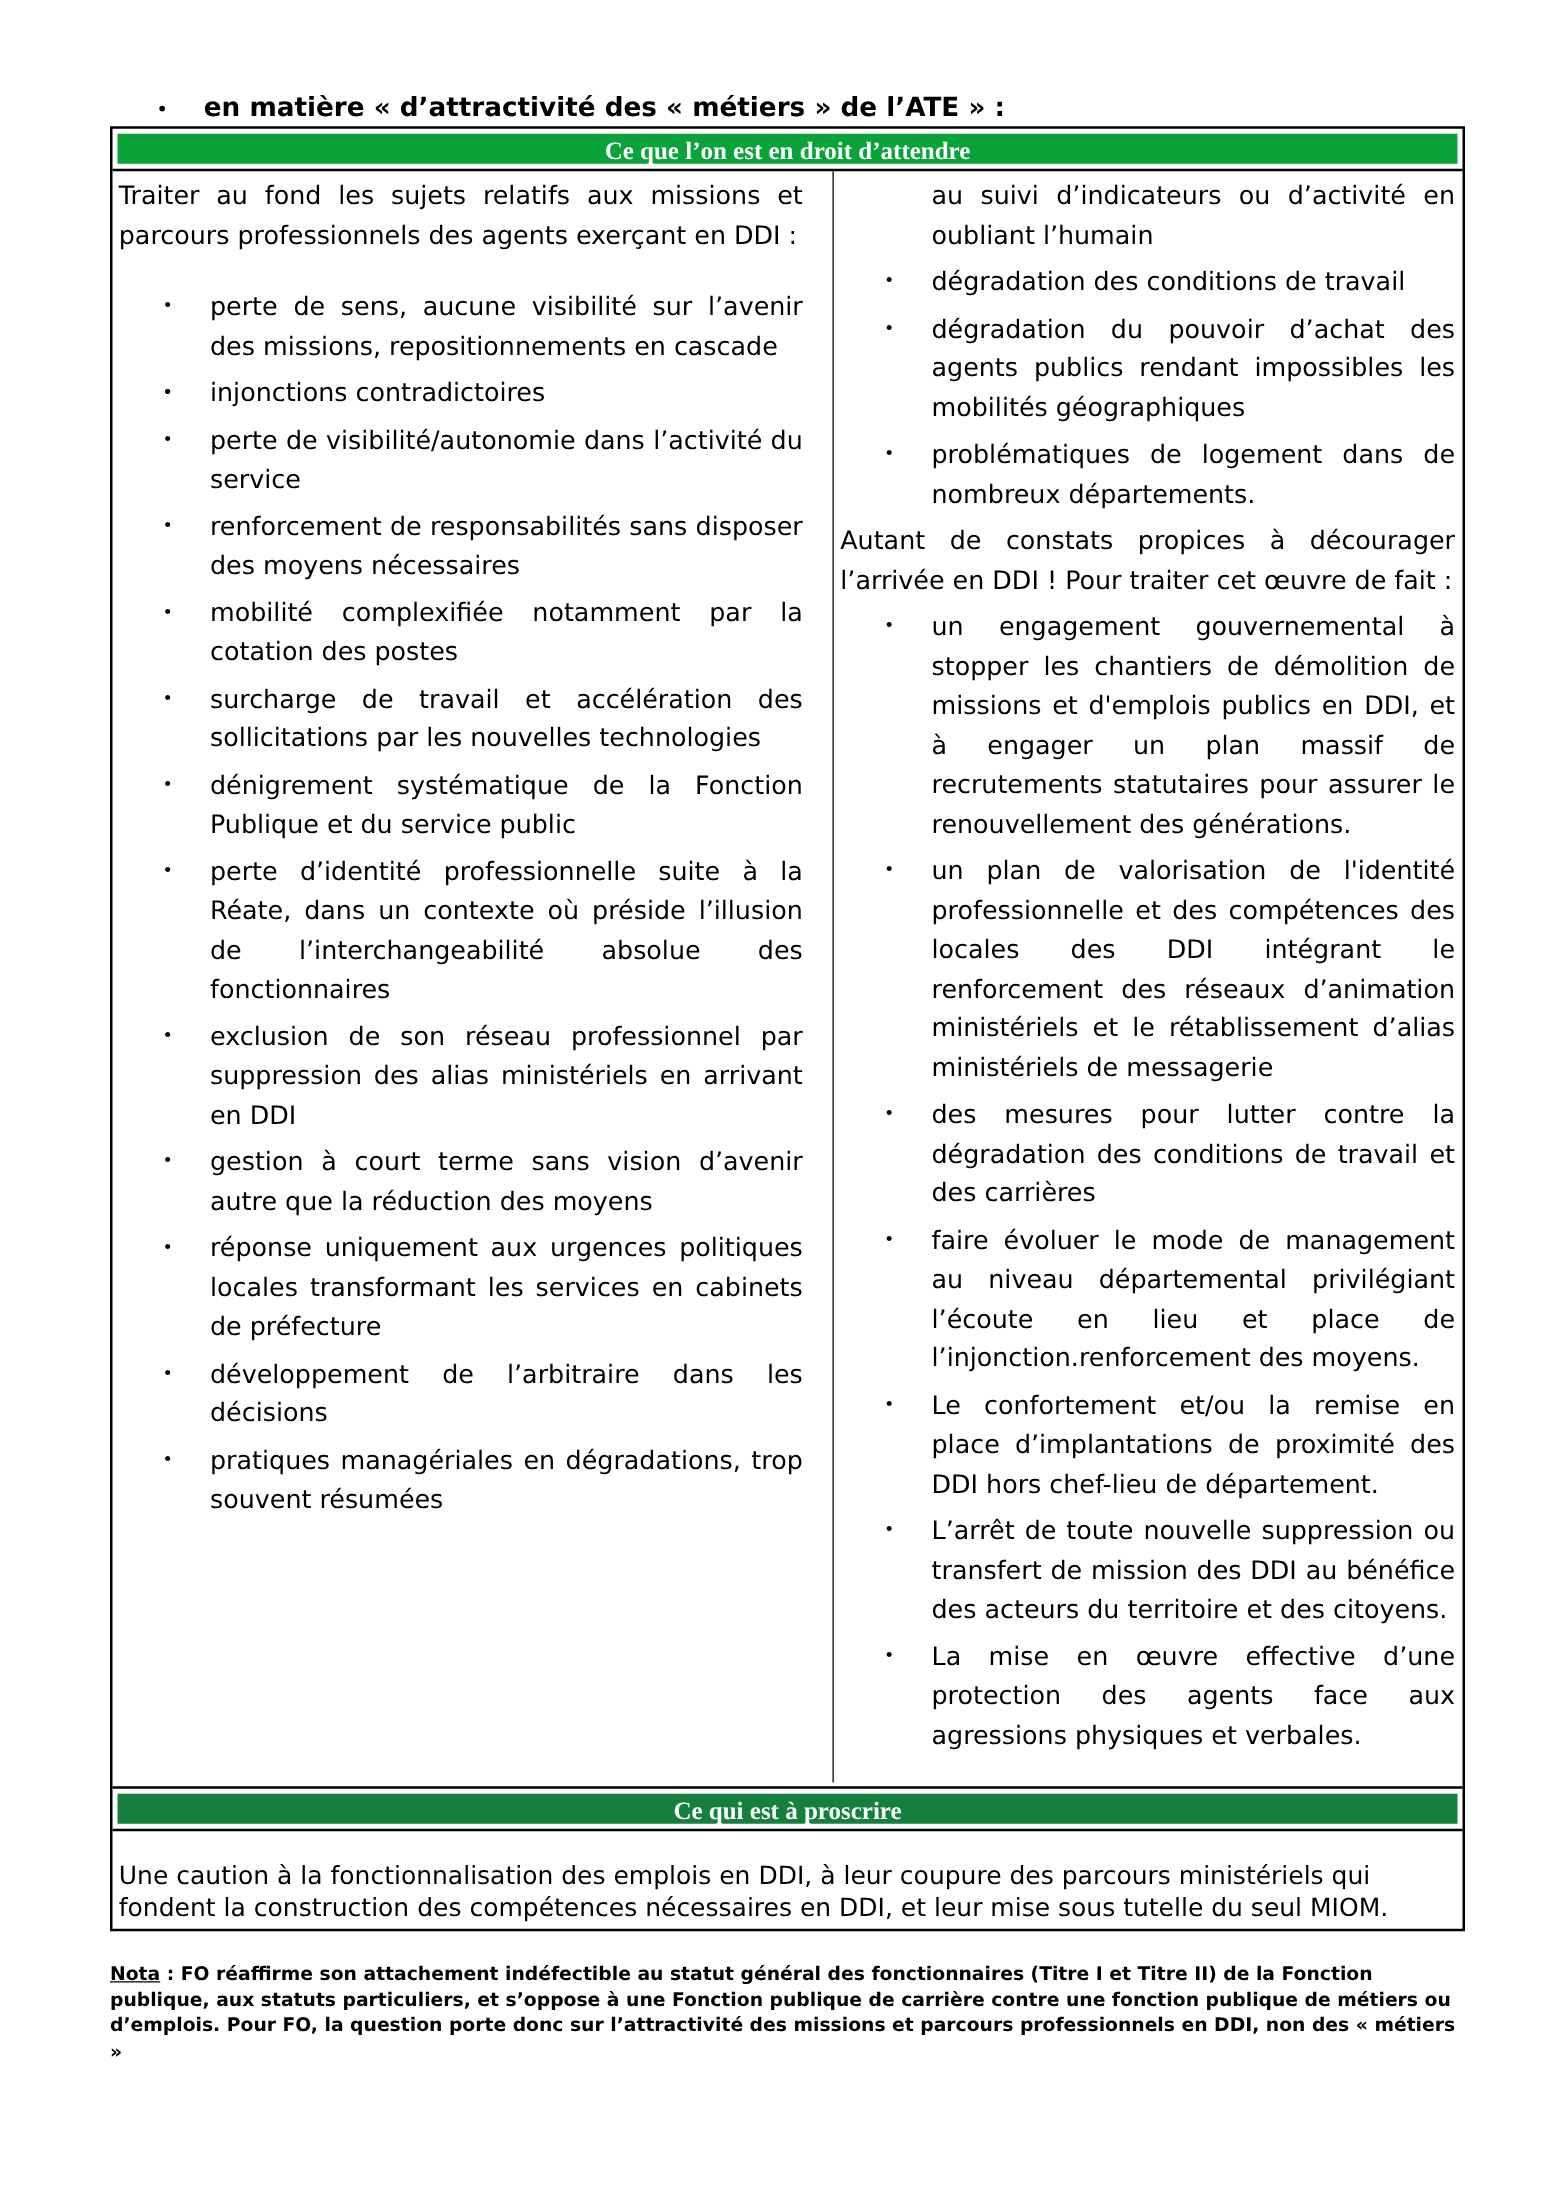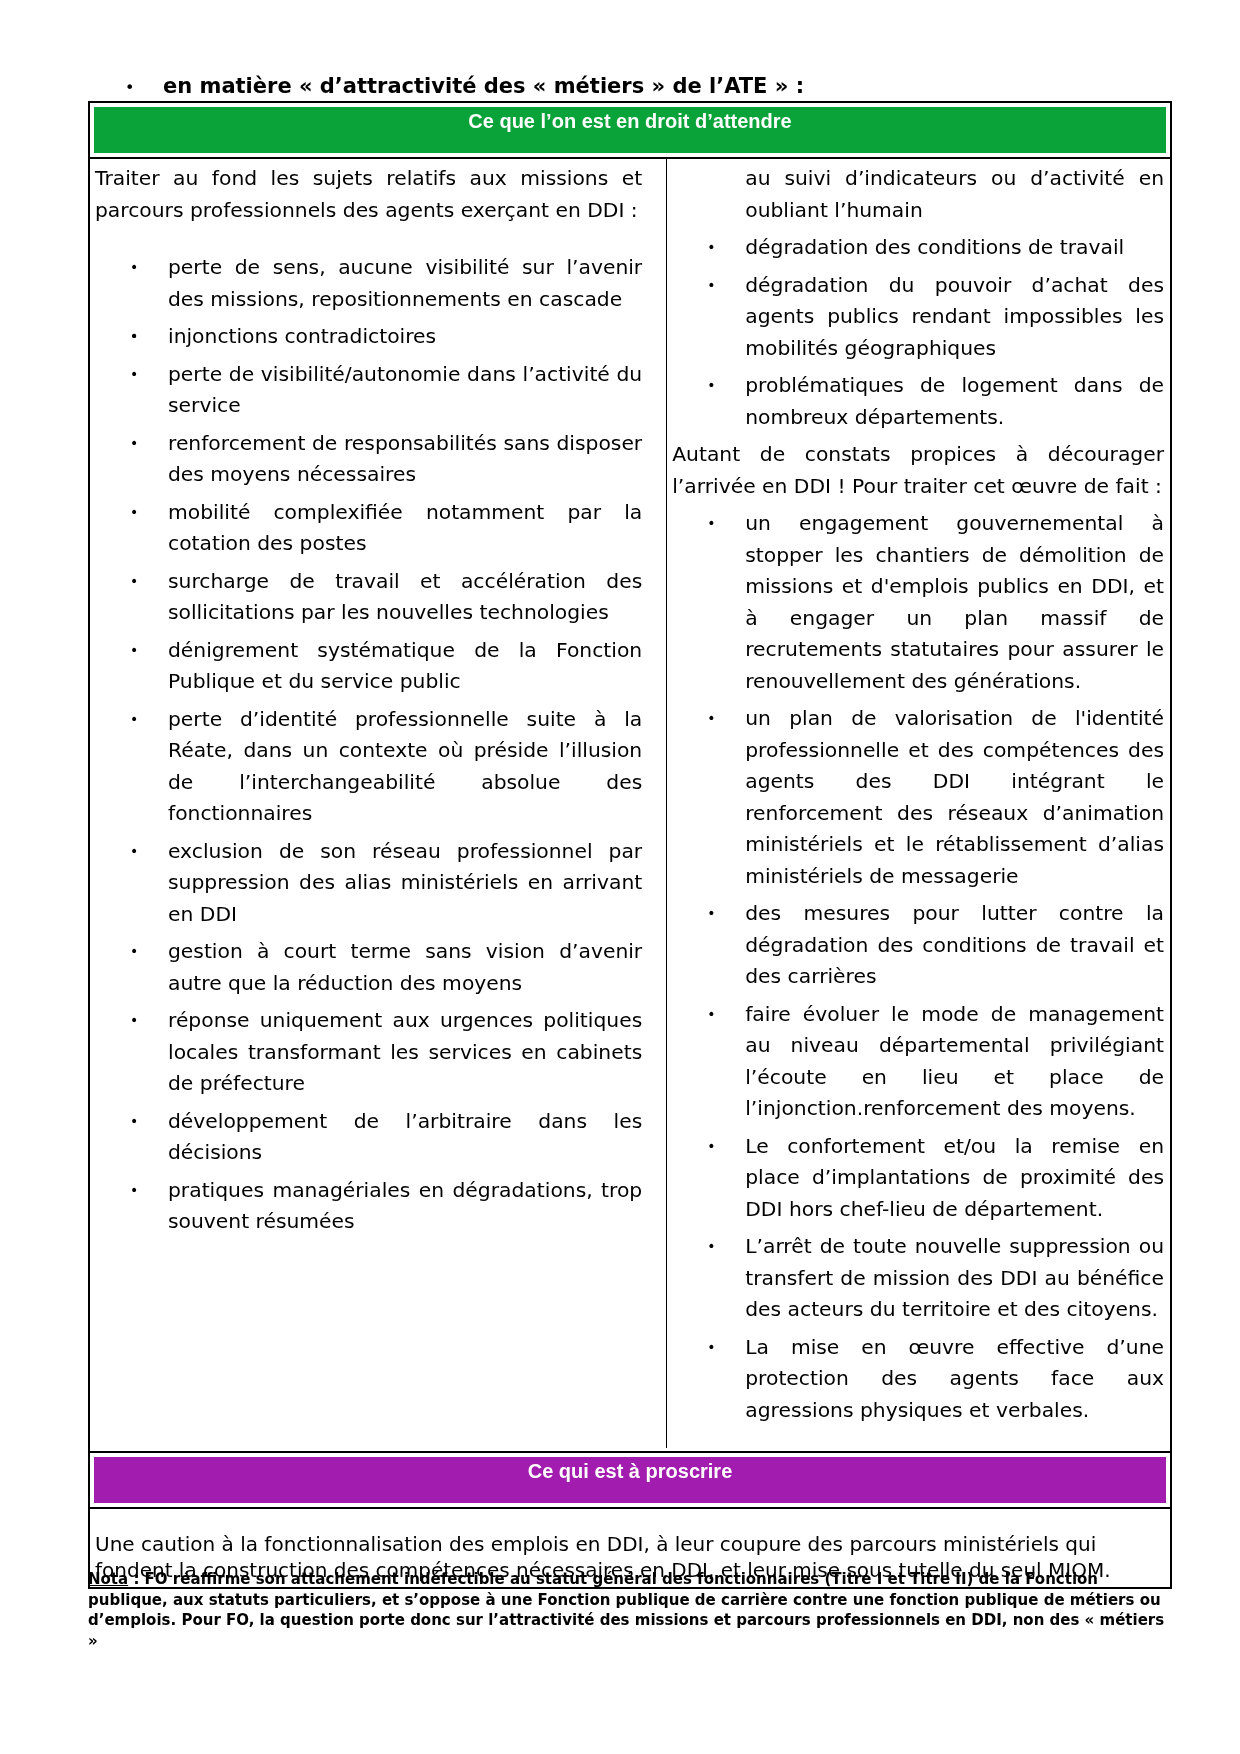--- a/index.html
+++ b/index.html
@@ -11,26 +11,26 @@
       position: absolute; left: 125px; top: 74px;
       font-family: "DejaVu Sans", sans-serif; font-weight: bold; font-size: 21px;
       display: flex; align-items: baseline;
     }
     .heading .dot { width: 38px; font-weight: normal; font-size: 16px; }
     .frame {
       position: absolute; left: 88px; top: 101px; width: 1080px;
       border: 2px solid #000; box-sizing: content-box;
     }
     .bar {
-      margin: 4px 4px 0 4px; height: 46px; color: #fff; font-weight: bold;
+      margin: 4px 4px 0 4px; height: 24px; color: #fff; font-weight: bold;
       font-size: 20px; text-align: center; line-height: 28px;
-      font-family: Liberation Sans, sans-serif;
+      font-family: Liberation Serif, serif;
     }
     .bar.green { background: #0aa33a; }
-    .bar.red { background: #a21caf; }
+    .bar.red { background: #15803d; }
     .rule { border-top: 2px solid #000; margin-top: 4px; }
     .cols { display: flex; position: relative; height: 1292px; }
     .col { box-sizing: border-box; font-size: 20.3px; line-height: 31.5px; }
     .col.left { width: 632px; padding: 4px 24px 0 5px; border-right: 1.5px solid #000; height: 1289px; }
     .col.right { width: 552px; padding: 4px 6px 0 5px; }
     .para { text-align: justify; margin: 0; }
     ul.bul { list-style: none; margin: 0; padding: 0; }
     ul.bul li { position: relative; padding-left: 73px; text-align: justify; margin-top: 6px; }
     ul.bul li .b { position: absolute; left: 35px; top: 0; font-size: 14px; }
     .gap { height: 20px; }
@@ -79,21 +79,21 @@
     <div class="col right">
       <div class="cont">au suivi d’indicateurs ou d’activité en oubliant l’humain</div>
       <ul class="bul" id="right-list-a">
           <li><span class="b">•</span><span>dégradation des conditions de travail</span></li>
           <li><span class="b">•</span><span>dégradation du pouvoir d’achat des agents publics rendant impossibles les mobilités géographiques</span></li>
           <li><span class="b">•</span><span>problématiques de logement dans de nombreux départements.</span></li>
         </ul>
       <p class="para" style="margin-top:6px">Autant de constats propices à décourager l’arrivée en DDI ! Pour traiter cet œuvre de fait :</p>
       <ul class="bul" id="right-list-b">
           <li><span class="b">•</span><span>un engagement gouvernemental à stopper les chantiers de démolition de missions et d'emplois publics en DDI, et à engager un plan massif de recrutements statutaires pour assurer le renouvellement des générations.</span></li>
-          <li><span class="b">•</span><span>un plan de valorisation de l'identité professionnelle et des compétences des agents des DDI intégrant le renforcement des réseaux d’animation ministériels et le rétablissement d’alias ministériels de messagerie</span></li>
+          <li><span class="b">•</span><span>un plan de valorisation de l'identité professionnelle et des compétences des locales des DDI intégrant le renforcement des réseaux d’animation ministériels et le rétablissement d’alias ministériels de messagerie</span></li>
           <li><span class="b">•</span><span>des mesures pour lutter contre la dégradation des conditions de travail et des carrières</span></li>
           <li><span class="b">•</span><span>faire évoluer le mode de management au niveau départemental privilégiant l’écoute en lieu et place de l’injonction.renforcement des moyens.</span></li>
           <li><span class="b">•</span><span>Le confortement et/ou la remise en place d’implantations de proximité des DDI hors chef-lieu de département.</span></li>
           <li><span class="b">•</span><span>L’arrêt de toute nouvelle suppression ou transfert de mission des DDI au bénéfice des acteurs du territoire et des citoyens.</span></li>
           <li><span class="b">•</span><span>La mise en œuvre effective d’une protection des agents face aux agressions physiques et verbales.</span></li>
         </ul>
     </div>
   </div>
 
   <div class="rule" style="margin-top:0"></div>

